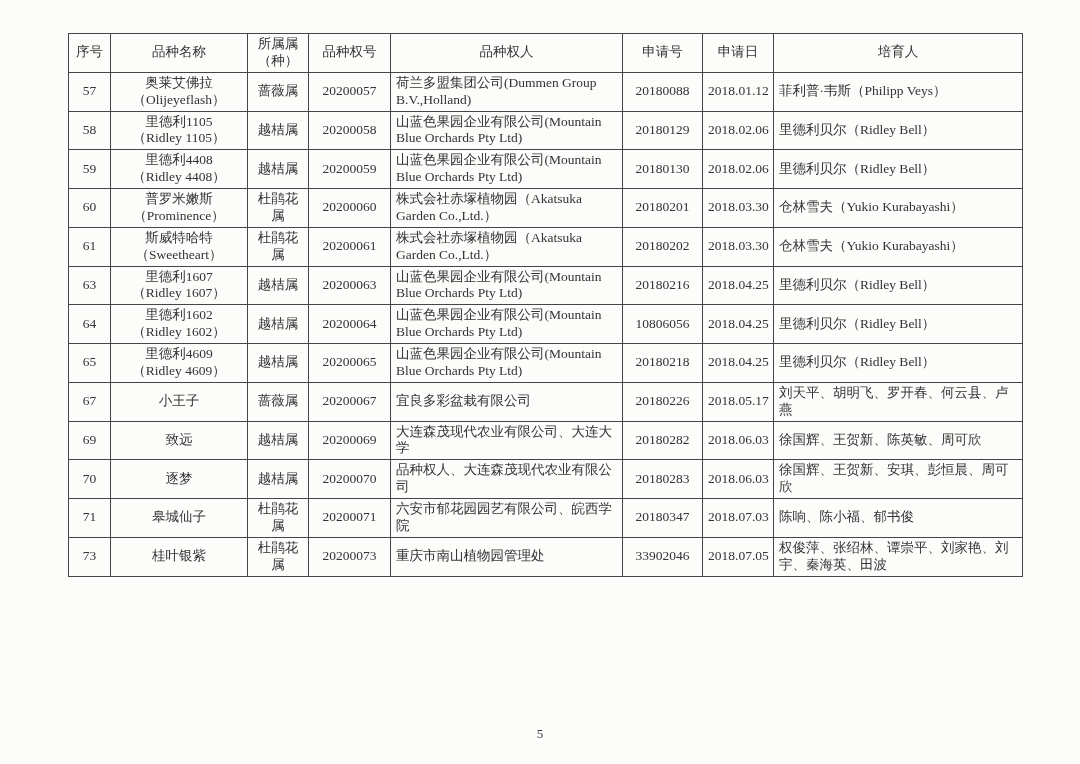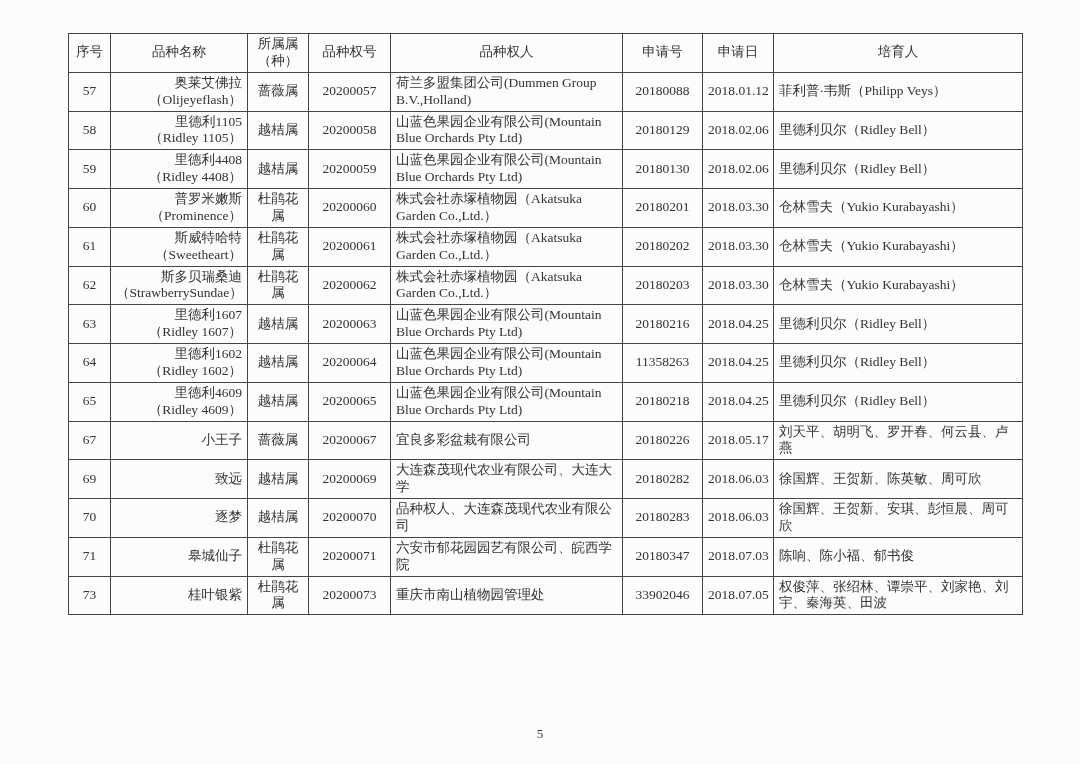--- a/index.html
+++ b/index.html
@@ -36,21 +36,21 @@
     overflow: hidden;
   }
   .pv-table th {
     text-align: center;
     height: 30px;
     white-space: pre-line;
     padding: 2px 2px;
   }
   td.c-center { text-align: center; }
   td.c-left { text-align: left; }
-  td.cell-name div { text-align: right; }
+  td.cell-name div { text-align: center; }
   .page-number {
     position: absolute;
     top: 726px;
     left: 0;
     width: 100%;
     text-align: center;
     font-size: 13px;
     color: #3a3a3a;
   }
 </style>
@@ -142,33 +142,20 @@
             <div>（Sweetheart）</div>
           </td>
           <td class="c-center">杜鹃花属</td>
           <td class="c-center">20200061</td>
           <td class="c-left">株式会社赤塚植物园（Akatsuka Garden Co.,Ltd.）</td>
           <td class="c-center">20180202</td>
           <td class="c-center">2018.03.30</td>
           <td class="c-left">仓林雪夫（Yukio Kurabayashi）</td>
         </tr>
         <tr>
-          <td class="c-center">62</td>
-          <td class="c-left cell-name">
-            <div>斯多贝瑞桑迪</div>
-            <div>（StrawberrySundae）</div>
-          </td>
-          <td class="c-center">杜鹃花属</td>
-          <td class="c-center">20200062</td>
-          <td class="c-left">株式会社赤塚植物园（Akatsuka Garden Co.,Ltd.）</td>
-          <td class="c-center">20180203</td>
-          <td class="c-center">2018.03.30</td>
-          <td class="c-left">仓林雪夫（Yukio Kurabayashi）</td>
-        </tr>
-        <tr>
           <td class="c-center">63</td>
           <td class="c-left cell-name">
             <div>里德利1607</div>
             <div>（Ridley 1607）</div>
           </td>
           <td class="c-center">越桔属</td>
           <td class="c-center">20200063</td>
           <td class="c-left">山蓝色果园企业有限公司(Mountain Blue Orchards Pty Ltd)</td>
           <td class="c-center">20180216</td>
           <td class="c-center">2018.04.25</td>
@@ -176,21 +163,21 @@
         </tr>
         <tr>
           <td class="c-center">64</td>
           <td class="c-left cell-name">
             <div>里德利1602</div>
             <div>（Ridley 1602）</div>
           </td>
           <td class="c-center">越桔属</td>
           <td class="c-center">20200064</td>
           <td class="c-left">山蓝色果园企业有限公司(Mountain Blue Orchards Pty Ltd)</td>
-          <td class="c-center">11358263</td>
+          <td class="c-center">10806056</td>
           <td class="c-center">2018.04.25</td>
           <td class="c-left">里德利贝尔（Ridley Bell）</td>
         </tr>
         <tr>
           <td class="c-center">65</td>
           <td class="c-left cell-name">
             <div>里德利4609</div>
             <div>（Ridley 4609）</div>
           </td>
           <td class="c-center">越桔属</td>

